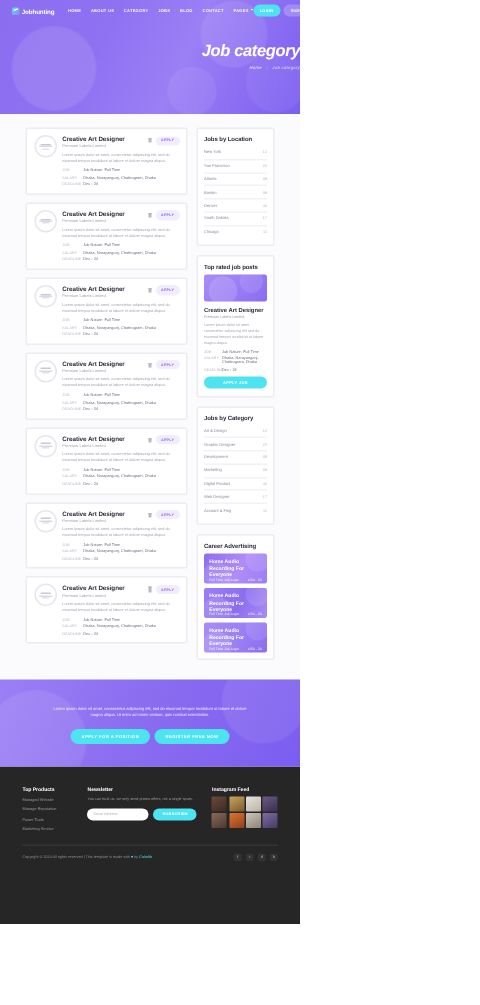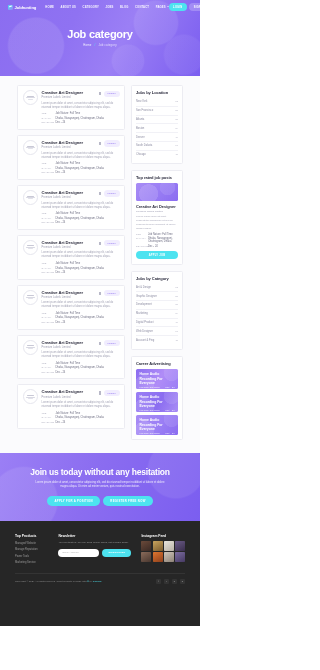--- a/index.html
+++ b/index.html
@@ -52,21 +52,21 @@
     border-top:1.2px solid rgba(255,255,255,.9);vertical-align:middle;}
   .nav-actions{ margin-left:auto;display:flex;gap:2.5px; }
   .btn-pill{
     font-size:2.6px;font-weight:bold;letter-spacing:.2px;text-transform:uppercase;
     color:#fff;border:none;border-radius:6px;padding:2.2px 4.5px;cursor:pointer;
     font-family:"Liberation Sans", sans-serif;white-space:nowrap;
   }
   .btn-cyan{ background:#4de3f0; color:#fff; }
   .btn-ghost{ background:rgba(255,255,255,.22); }
 
-  .hero-body{ position:relative;z-index:3;text-align:center;padding-top:14px; }
+  .hero-body{ position:relative;z-index:3;text-align:right;padding-top:14px;font-style:italic; }
   .hero-title{ color:#fff;font-size:11px;font-weight:bold;letter-spacing:-.25px; }
   .crumbs{ margin-top:3px;font-size:2.8px;color:rgba(255,255,255,.92);letter-spacing:.2px; }
   .crumbs .sep{ margin:0 2px;color:#4de3f0; }
   .crumbs .cur{ color:rgba(255,255,255,.75); }
 
   
   .main{
     background:#fbfbfd;
     padding:9px 17px 13px 17px;
     display:flex;gap:6px;align-items:flex-start;
@@ -605,21 +605,20 @@
                 <span class="right">USA - 24</span>
               </div>
             </div>
           </div>
       </div>
 
     </div>
   </div>
 
   <div class="cta">
-    <div class="cta-title">Join us today without any hesitation</div>
     <div class="cta-text">Lorem ipsum dolor sit amet, consectetur adipiscing elit, sed do eiusmod tempor incididunt ut labore et dolore magna aliqua. Ut enim ad minim veniam, quis nostrud exercitation.</div>
     <div class="cta-btns">
       <button class="cta-btn">Apply For A Position</button>
       <button class="cta-btn">Register Free Now</button>
     </div>
   </div>
 
   <div class="footer">
     <div class="f-cols">
       <div class="f-col-products">

